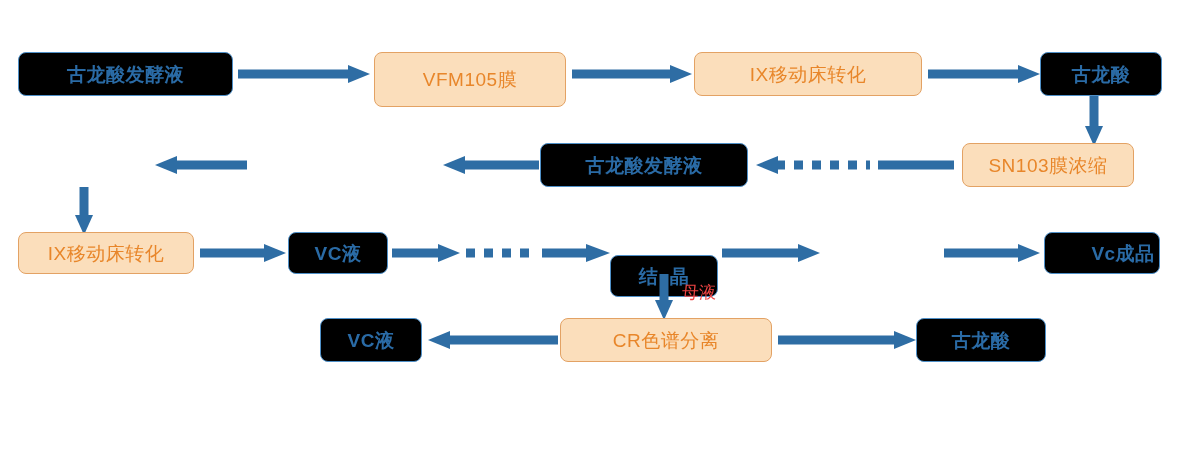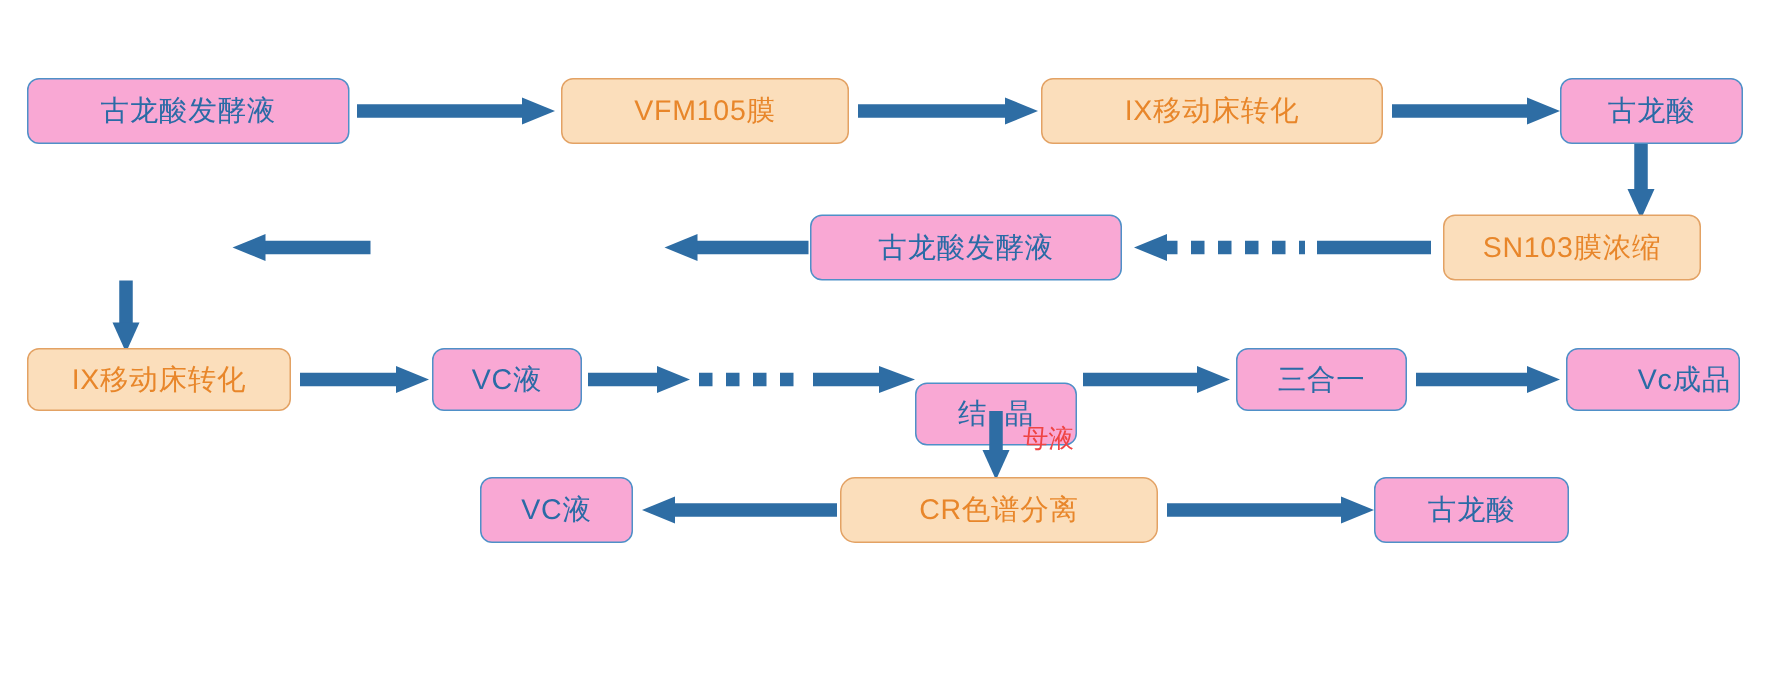--- a/index.html
+++ b/index.html
@@ -25,23 +25,24 @@
     display: flex;
     align-items: center;
     justify-content: center;
     border-radius: 8px;
     font-size: 19px;
     line-height: 1;
     white-space: nowrap;
     letter-spacing: 0.5px;
   }
   .node.blue {
-    background: #f9a8d4;
+    background: #000000;
     border: 1.5px solid #4f90c8;
     color: #2a6ba6;
+    font-weight: bold;
   }
   .node.orange {
     background: #fbdebb;
     border: 1.5px solid #e3a264;
     color: #e8862a;
   }
 
   
   .arrow {
     position: absolute;
@@ -67,21 +68,21 @@
 
   <div class="node blue" style="left:18px; top:52px; width:215px; height:44px;">古龙酸发酵液</div>
 
   <div class="arrow" style="left:238px; top:64px;">
     <svg width="132" height="20" viewBox="0 0 132 20">
       <line x1="0" y1="10" x2="112" y2="10" stroke="#2e6da4" stroke-width="9"></line>
       <polygon points="110,1 132,10 110,19" fill="#2e6da4"></polygon>
     </svg>
   </div>
 
-  <div class="node orange" style="left:374px; top:52px; width:192px; height:44px;">VFM105膜</div>
+  <div class="node orange" style="left:374px; top:52px; width:192px; height:55px;">VFM105膜</div>
 
   <div class="arrow" style="left:572px; top:64px;">
     <svg width="120" height="20" viewBox="0 0 120 20">
       <line x1="0" y1="10" x2="100" y2="10" stroke="#2e6da4" stroke-width="9"></line>
       <polygon points="98,1 120,10 98,19" fill="#2e6da4"></polygon>
     </svg>
   </div>
 
   <div class="node orange" style="left:694px; top:52px; width:228px; height:44px;">IX移动床转化</div>
 
@@ -159,21 +160,20 @@
 
   <div class="node blue" style="left:610px; top:232px; width:108px; height:42px;margin-top:23px;">结&nbsp;&nbsp;晶</div>
 
   <div class="arrow" style="left:722px; top:243px;">
     <svg width="98" height="20" viewBox="0 0 98 20">
       <line x1="0" y1="10" x2="78" y2="10" stroke="#2e6da4" stroke-width="9"></line>
       <polygon points="76,1 98,10 76,19" fill="#2e6da4"></polygon>
     </svg>
   </div>
 
-  <div class="node blue" style="left:824px; top:232px; width:114px; height:42px;">三合一</div>
 
   <div class="arrow" style="left:944px; top:243px;">
     <svg width="96" height="20" viewBox="0 0 96 20">
       <line x1="0" y1="10" x2="76" y2="10" stroke="#2e6da4" stroke-width="9"></line>
       <polygon points="74,1 96,10 74,19" fill="#2e6da4"></polygon>
     </svg>
   </div>
 
   <div class="node blue" style="left:1044px; top:232px; width:116px; height:42px;padding-left:42px;">Vc成品</div>
 
@@ -188,21 +188,21 @@
 
   <div class="node blue" style="left:320px; top:318px; width:102px; height:44px;">VC液</div>
 
   <div class="arrow" style="left:428px; top:330px;">
     <svg width="130" height="20" viewBox="0 0 130 20">
       <line x1="20" y1="10" x2="130" y2="10" stroke="#2e6da4" stroke-width="9"></line>
       <polygon points="22,1 22,19 0,10" fill="#2e6da4"></polygon>
     </svg>
   </div>
 
-  <div class="node orange" style="left:560px; top:318px; width:212px; height:44px;border-radius:10px;">CR色谱分离</div>
+  <div class="node orange" style="left:560px; top:318px; width:212px; height:44px;">CR色谱分离</div>
 
   <div class="arrow" style="left:778px; top:330px;">
     <svg width="138" height="20" viewBox="0 0 138 20">
       <line x1="0" y1="10" x2="118" y2="10" stroke="#2e6da4" stroke-width="9"></line>
       <polygon points="116,1 138,10 116,19" fill="#2e6da4"></polygon>
     </svg>
   </div>
 
   <div class="node blue" style="left:916px; top:318px; width:130px; height:44px;">古龙酸</div>
 

